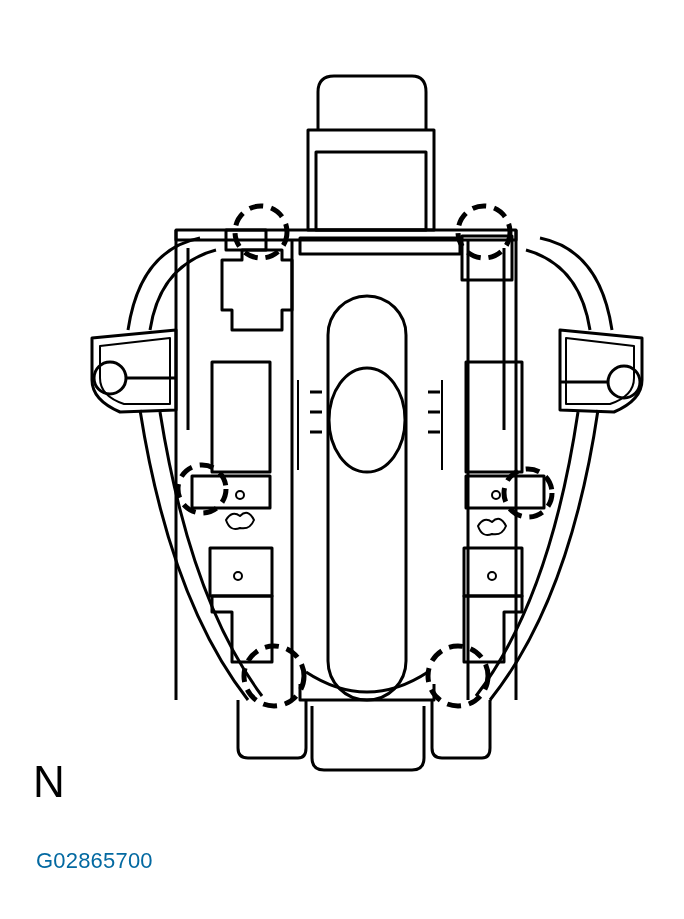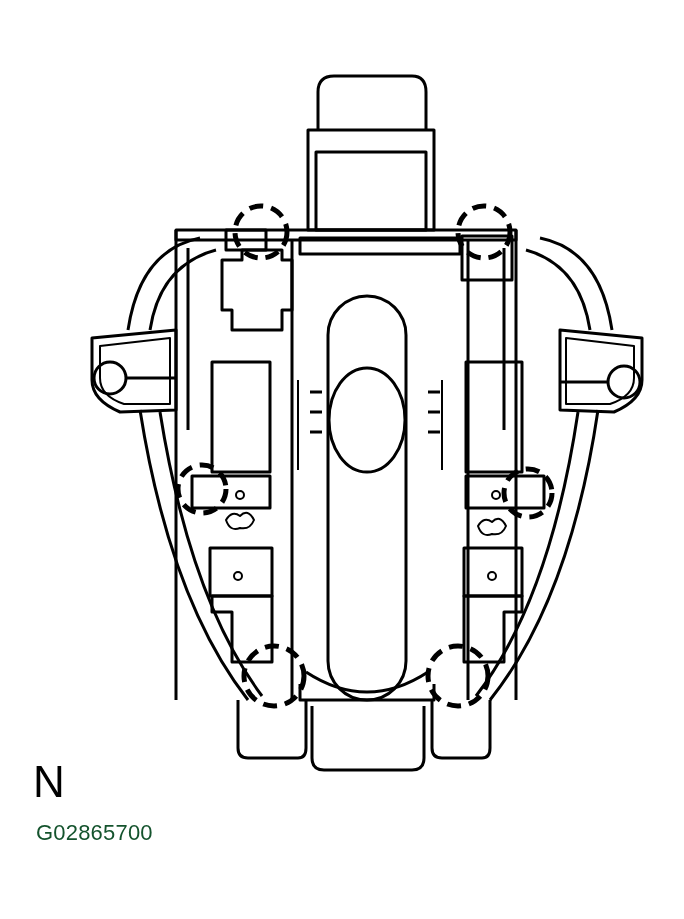--- a/index.html
+++ b/index.html
@@ -1,19 +1,19 @@
 <!DOCTYPE html>
 <html><head>
 <meta charset="utf-8">
 <style>
   html,body{margin:0;padding:0;background:#fff;}
   body{width:684px;height:919px;position:relative;overflow:hidden;font-family:"Liberation Sans",sans-serif;}
   #diagram{position:absolute;left:0;top:0;width:684px;height:919px;}
   .lbl-n{position:absolute;left:33px;top:760px;font-size:44px;color:#000;line-height:1;}
-  .lbl-id{position:absolute;left:36px;top:822px;font-size:22px;color:#14532d;line-height:1;letter-spacing:0.2px;}
+  .lbl-id{position:absolute;left:36px;top:850px;font-size:22px;color:#0369a1;line-height:1;letter-spacing:0.2px;}
 </style>
 </head>
 <body>
 
 <svg id="diagram" viewBox="0 0 684 919" xmlns="http://www.w3.org/2000/svg" fill="none" stroke="#000" stroke-width="3" stroke-linejoin="round">
 
   <g>
     <path d="M318,130 L318,92 Q318,76 334,76 L412,76 Q426,76 426,92 L426,130"></path>
     <rect x="308" y="130" width="126" height="100"></rect>
     <rect x="316" y="152" width="110" height="78"></rect>

